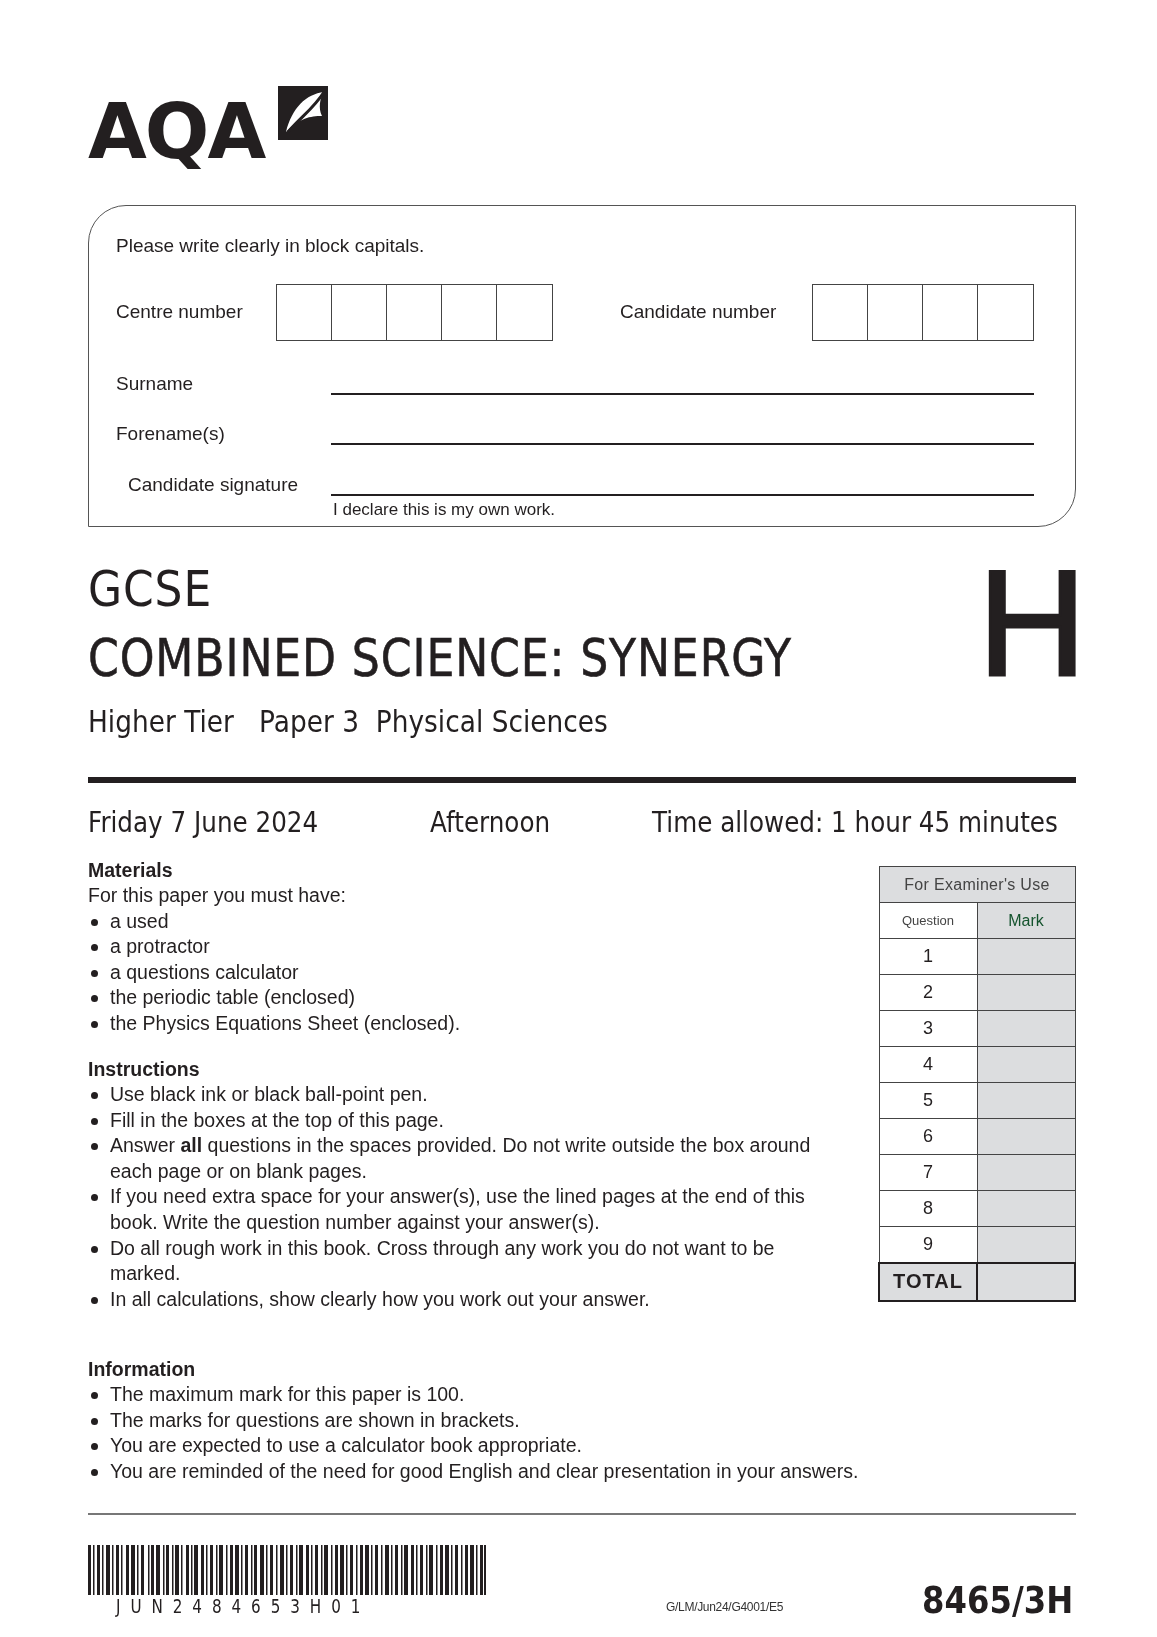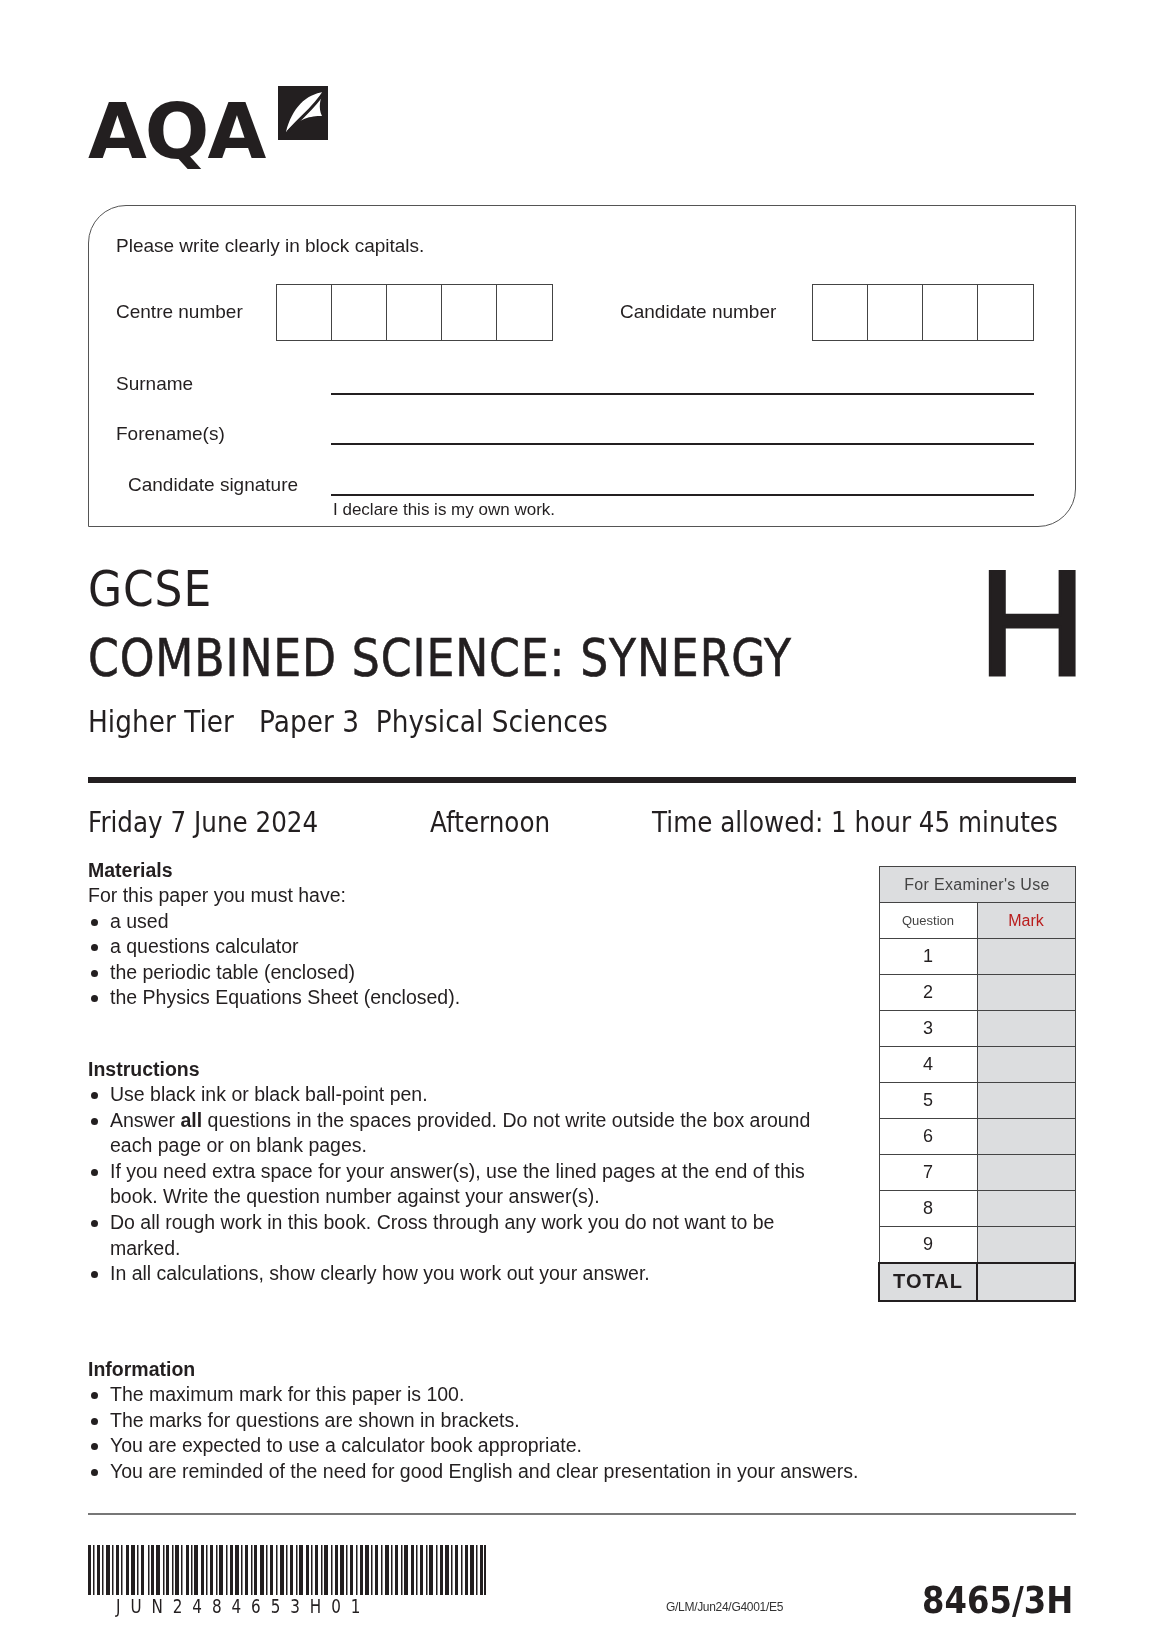--- a/index.html
+++ b/index.html
@@ -54,21 +54,21 @@
 
   
   .exam-table {
     left: 878px; top: 866px; width: 198px;
     border-collapse: collapse;
     font-size: 17px; color: #231f20;
   }
   .exam-table td { border: 1.5px solid #444; text-align: center; height: 36px; }
   .exam-table .hdr { background: #dcdddf; color: #444; font-size: 16px; letter-spacing: 0.3px; }
   .exam-table .qhdr { background: #fff; color: #444; font-size: 13px; }
-  .exam-table .mhdr { background: #dcdddf; color: #b91c1c; font-size: 16px; }
+  .exam-table .mhdr { background: #dcdddf; color: #14532d; font-size: 16px; }
   .exam-table .q { background: #fff; width: 98px; font-size: 18px; }
   .exam-table .m { background: #dcdddf; }
   .exam-table .total-row td { border: 2.5px solid #231f20; height: 38px; }
   .exam-table .total-lbl { background: #dcdddf; font-weight: bold; font-size: 20px; letter-spacing: 1px; }
 
   .bottom-rule { left: 88px; top: 1513px; width: 988px; height: 2px; background: #777; }
 
   .barcode { left: 88px; top: 1545px; width: 398px; height: 50px; }
   .barcode-text { left: 116px; top: 1595px; font-family: "DejaVu Sans", sans-serif; font-size: 19px; letter-spacing: 12.4px; color: #231f20; transform: scaleX(0.8); transform-origin: left; white-space: nowrap; }
   .ref-code { left: 666px; top: 1600px; font-size: 12px; color: #333; letter-spacing: -0.3px; }
@@ -125,30 +125,32 @@
 
 <div class="abs meta" style="left:88px;">Friday 7 June 2024</div>
 <div class="abs meta" style="left:430px;">Afternoon</div>
 <div class="abs meta" style="left:652px;">Time allowed: 1 hour 45 minutes</div>
 
 <div class="abs section" style="top:857px;">
   <h3>Materials</h3>
   <div>For this paper you must have:</div>
   <ul>
     <li>a used</li>
+    <li>a protractor</li>
     <li>a questions calculator</li>
     <li>the periodic table (enclosed)</li>
     <li>the Physics Equations Sheet (enclosed).</li>
   </ul>
 </div>
 
 <div class="abs section" style="top:1056px; width:760px;">
   <h3>Instructions</h3>
   <ul>
     <li><span>Use black ink or black ball-point pen.</span></li>
+    <li><span>Fill in the boxes at the top of this page.</span></li>
     <li><span>Answer </span><b>all</b><span> questions in the spaces provided.  Do not write outside the box around each page or on blank pages.</span></li>
     <li><span>If you need extra space for your answer(s), use the lined pages at the end of this book.  Write the question number against your answer(s).</span></li>
     <li><span>Do all rough work in this book.  Cross through any work you do not want to be marked.</span></li>
     <li><span>In all calculations, show clearly how you work out your answer.</span></li>
   </ul>
 </div>
 
 <div class="abs section" style="top:1356px; width:960px;">
   <h3>Information</h3>
   <ul>

